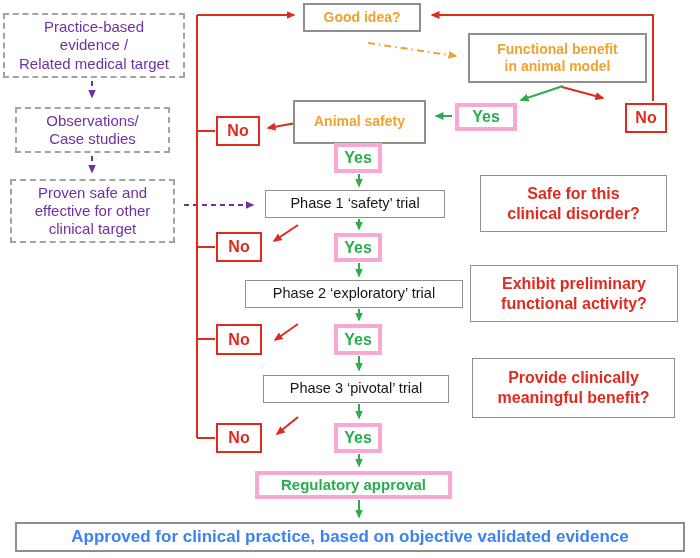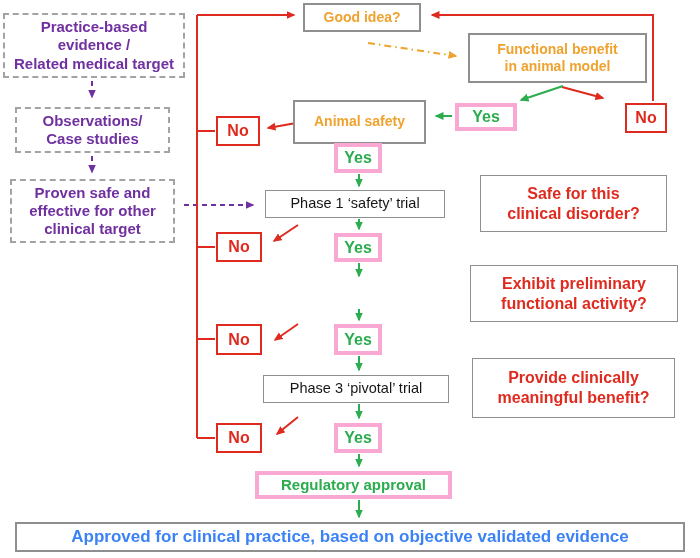--- a/index.html
+++ b/index.html
@@ -13,21 +13,21 @@
     display:flex;align-items:center;justify-content:center;text-align:center;
     white-space:pre-line;line-height:1.22;
   }
   
   .gray{border:2px solid #8F8F8F;}
   .gray-thin{border:1.5px solid #8F8F8F;}
   .dashed{border:2px dashed #A3A3A3;}
   .green-b{border:4px solid #f9a8d4;}
   .red-b{border:2px solid #DF2B1F;}
   
-  .purple-t{color:#7030A0;font-weight:bold;font-size:15px;}
+  .purple-t{color:#7030A0;font-weight:normal;font-size:15px;}
   .orange-t{color:#EFA22D;font-weight:bold;font-size:14px;}
   .green-t{color:#2BAC4F;font-weight:bold;font-size:16px;}
   .red-t{color:#DF2B1F;font-weight:bold;font-size:16px;}
   .black-t{color:#161616;font-size:14.5px;font-weight:normal;}
   .bottom-t{color:#3b82f6;font-weight:bold;font-size:17px;}
   
   .b-practice{left:3px;top:13px;width:182px;height:65px;}
   .b-obs{left:15px;top:107px;width:155px;height:46px;}
   .b-proven{left:10px;top:179px;width:165px;height:64px;}
   .b-good{left:303px;top:3px;width:118px;height:29px;}
@@ -126,20 +126,21 @@
 in animal model</div>
   <div class="box gray orange-t b-animal">Animal safety</div>
   <div class="box green-b green-t b-yes1">Yes</div>
   <div class="box red-b red-t b-no-r">No</div>
 
   <div class="box red-b red-t b-no1">No</div>
   <div class="box green-b green-t b-yes2">Yes</div>
   <div class="box gray-thin black-t b-phase1">Phase 1 ‘safety’ trial</div>
   <div class="box red-b red-t b-no2">No</div>
   <div class="box green-b green-t b-yes3">Yes</div>
+  <div class="box gray-thin black-t b-phase2">Phase 2 ‘exploratory’ trial</div>
   <div class="box red-b red-t b-no3">No</div>
   <div class="box green-b green-t b-yes4">Yes</div>
   <div class="box gray-thin black-t b-phase3">Phase 3 ‘pivotal’ trial</div>
   <div class="box red-b red-t b-no4">No</div>
   <div class="box green-b green-t b-yes5">Yes</div>
   <div class="box green-b green-t b-reg" style="font-size:15px;">Regulatory approval</div>
 
   <div class="box gray-thin red-t b-q1">Safe for this
 clinical disorder?</div>
   <div class="box gray-thin red-t b-q2">Exhibit preliminary

